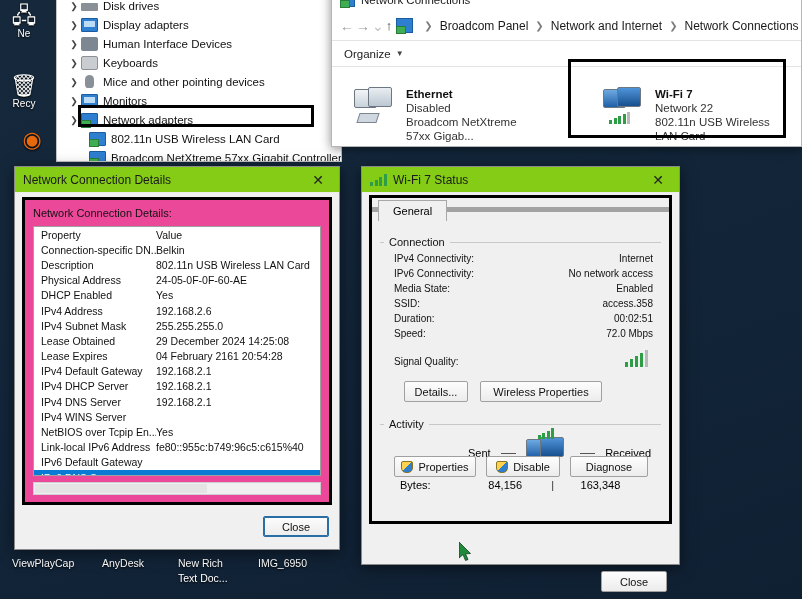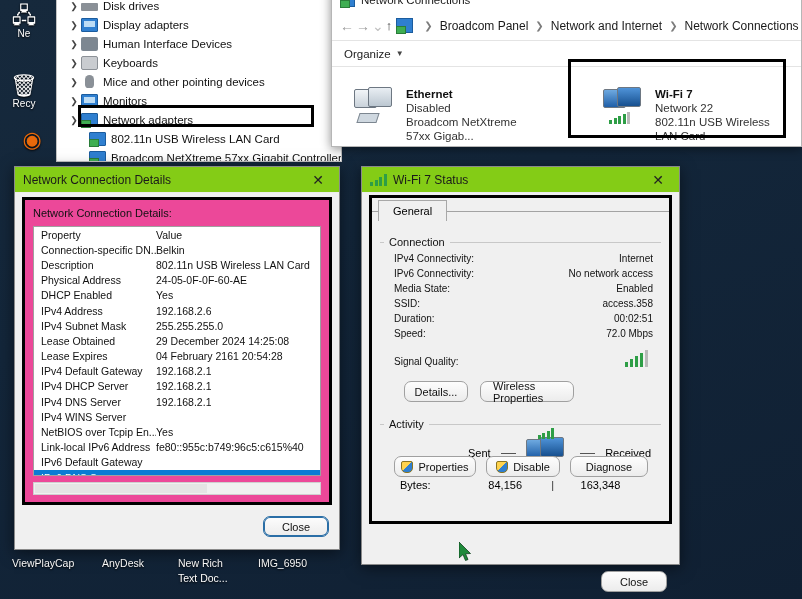--- a/index.html
+++ b/index.html
@@ -116,32 +116,32 @@
   .lv-row.sel { background:#0a7bd4; color:#fff; }
   .lv-row .p { width:115px; flex:none; white-space:nowrap; overflow:hidden; }
   .lv-row .v { white-space:nowrap; overflow:hidden; }
   .hscroll { position:absolute; left:8px; right:8px; bottom:7px; height:13px;
       background:#f0f0f0; border:1px solid #cfcfcf; }
   .hscroll i { position:absolute; left:1px; top:1px; width:60%; bottom:1px;
       background:#e4e4e4; }
   .btn { display:inline-flex; align-items:center; justify-content:center;
       gap:5px; height:21px; padding:0 12px; font-size:11px; color:#111;
       background: linear-gradient(#fdfdfd,#ececec);
-      border:1px solid #a0a0a0; border-radius:7px; }
+      border:1px solid #a0a0a0; border-radius:2px; }
   .btn.def { border:1px solid #2a6ea6; box-shadow:0 0 0 1px #2a6ea6 inset; }
   .shield { width:12px; height:12px; flex:none; border-radius:2px 2px 5px 5px;
       background: linear-gradient(135deg,#ffd34d 0 50%, #2f7fd0 50% 100%);
       border:1px solid #8a7420; }
   #ncd .close-btn { position:absolute; right:10px; bottom:12px; width:66px; }
 
   
   #wifi { left:361px; top:166px; width:319px; height:399px; }
   #wifi-inner { left:7px; top:28px; right:7px; bottom:40px; background:#f0f0f0; }
   .tabstrip { position:absolute; left:0; right:0; top:0; height:14px;
-      border-bottom:1px solid #a3a3a3; }
+      border-bottom:5px solid #a3a3a3; }
   .tab { position:absolute; left:6px; top:2px; height:21px; padding:0 14px;
       background:#f0f0f0; border:1px solid #a8a8a8; border-bottom:none;
       font-size:11px; line-height:21px; }
   .panel { position:absolute; left:8px; right:8px; top:30px; bottom:8px;
       background:#f0f0f0; }
   .group { position:relative; margin-bottom:10px; }
   .grp-title { position:absolute; left:4px; top:-6px; background:#f0f0f0;
       padding:0 5px; font-size:11px; color:#111; }
   .grp-line { border-top:1px solid #c8c8c8; margin-top:5px; }
   .kv { display:flex; justify-content:space-between; font-size:10px;
@@ -452,21 +452,21 @@
                   <i style="height:11px"></i>
                   <i style="height:14px"></i>
                   <i style="height:17px" class="off"></i>
               </span>
             </span>
           </div>
         </div>
 
         <div style="display:flex; gap:12px; padding:12px 0 0 24px;">
           <div class="btn" style="width:64px;">Details...</div>
-          <div class="btn" style="width:94px;">Wireless Properties</div>
+          <div class="btn" style="width:122px;">Wireless Properties</div>
         </div>
       </div>
 
       <div class="group" style="margin-top:22px;">
         <span class="grp-title">Activity</span>
         <div class="grp-line"></div>
 
         <div class="act-row" style="padding-top:12px;">
           <span style="width:78px;"></span>
           <span>Sent</span>

